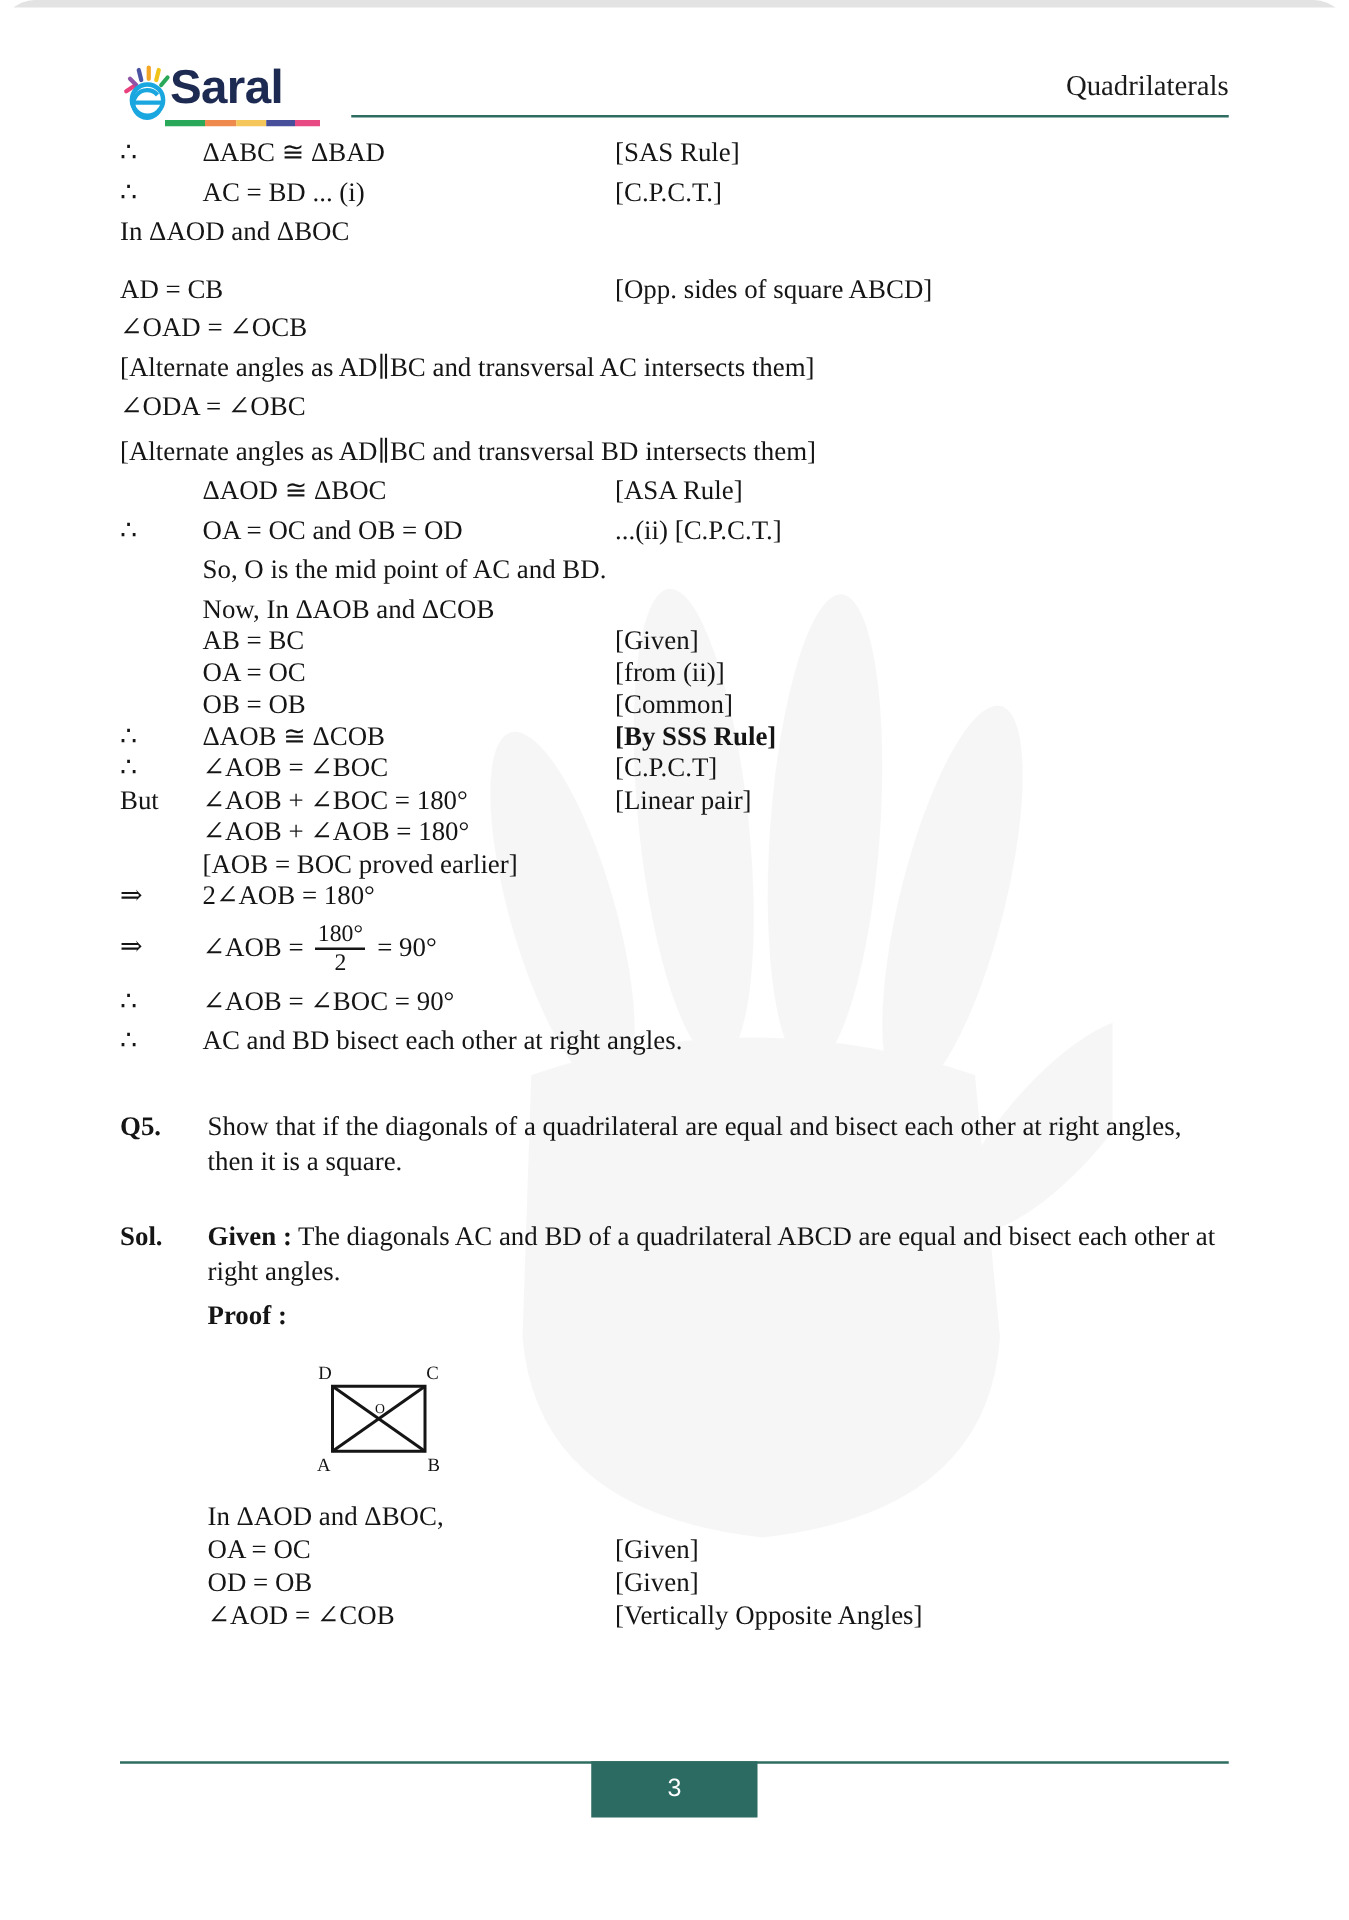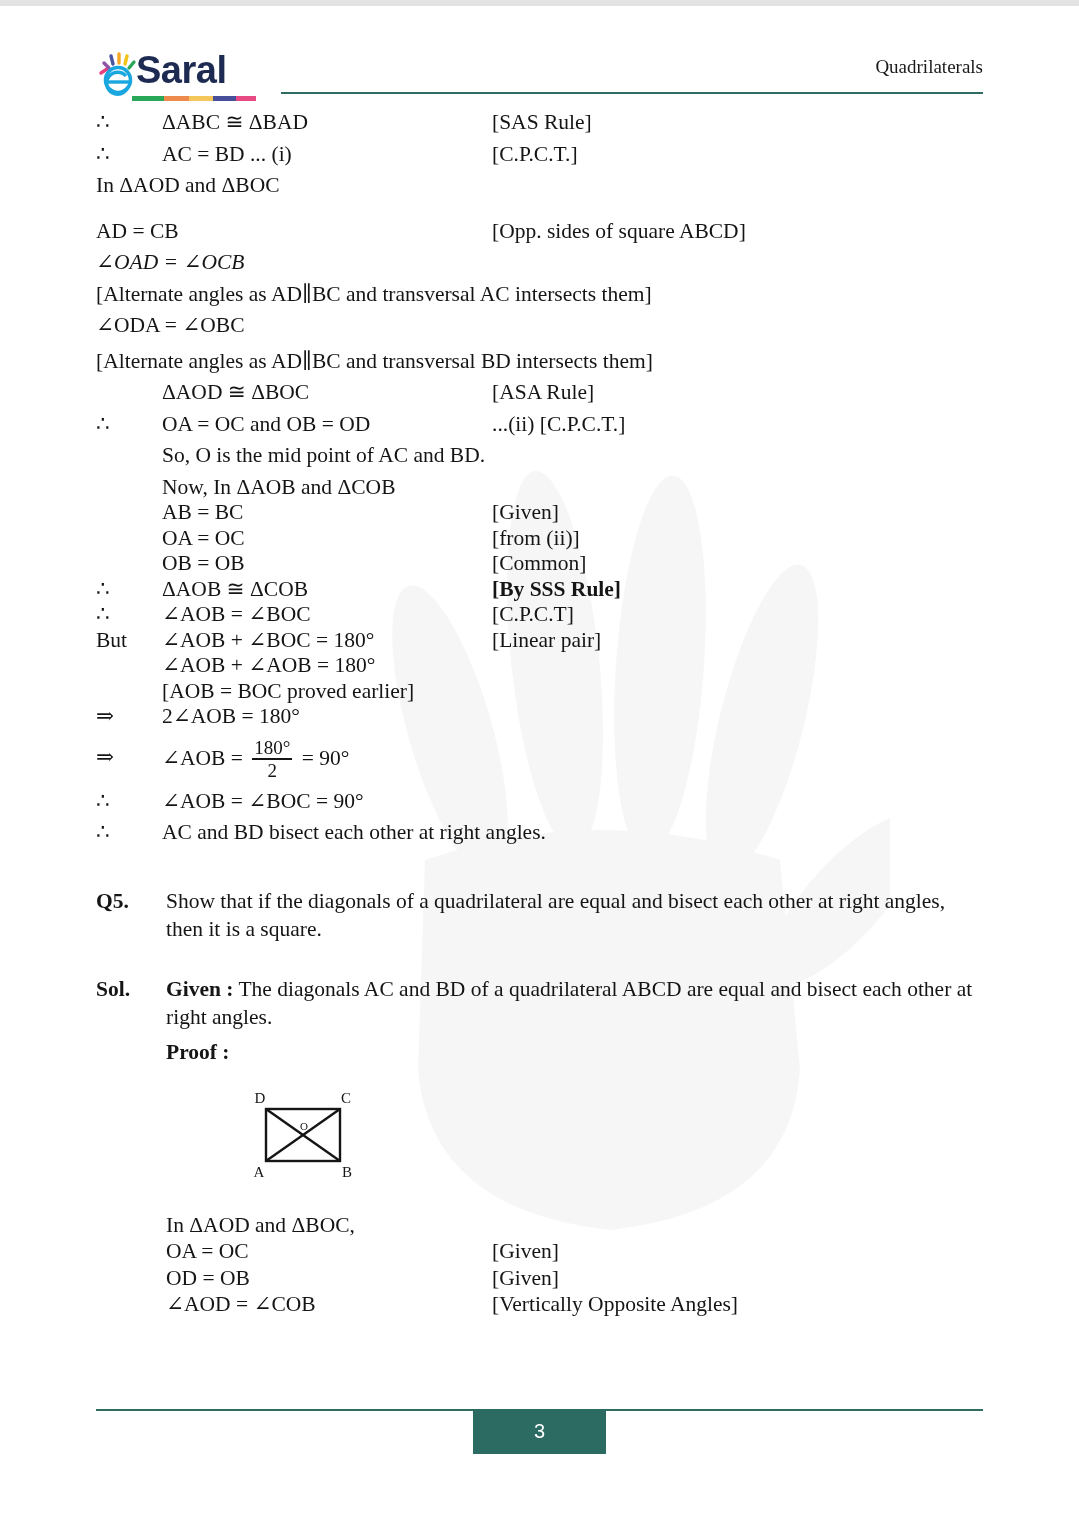--- a/index.html
+++ b/index.html
@@ -11,20 +11,21 @@
     font-family: "Liberation Serif", "DejaVu Serif", serif;
     color: #151515;
   }
   .page {
     position: relative;
     width: 1079px;
     height: 1536px;
     background: #ffffff;
     overflow: hidden;
     box-sizing: border-box;
+    border-radius: 28px;
   }
   .top-strip {
     position: absolute;
     top: 0; left: 0;
     width: 1079px;
     height: 6px;
     background: #e3e3e3;
   }
 
   
@@ -75,21 +76,21 @@
     width: 124px;
     height: 5px;
     display: flex;
   }
   .logo-bar span { display:block; height: 100%; }
 
   .hdr-title {
     position: absolute;
     right: 0;
     top: 16px;
-    font-size: 19px;
+    font-size: 23px;
     color: #1a1a1a;
     white-space: nowrap;
   }
   .hdr-rule {
     position: absolute;
     left: 185px;
     top: 52px;
     width: 702px;
     height: 2px;
     background: #2f6d62;
@@ -261,21 +262,21 @@
         </div>
         <div class="line" style="margin-top: 10px;">
           <span class="col-mark"></span>
           <span class="col-stmt" style="margin-left: -66px;">In ΔAOD and ΔBOC</span>
         </div>
         <div class="line" style="margin-top: 24px;">
           <span class="col-mark"></span>
           <span class="col-stmt" style="margin-left: -66px;">AD = CB</span>
           <span class="col-reason" style="left: 396px;">[Opp. sides of square ABCD]</span>
         </div>
-        <div class="line" style="margin-top: 10px; font-style: italic;">
+        <div class="line" style="margin-top: 10px;">
           <span class="col-mark"></span>
           <span class="col-stmt" style="margin-left: -66px;">∠OAD = ∠OCB</span>
         </div>
         <div class="line" style="margin-top: 10px;">
           <span class="col-mark"></span>
           <span class="col-stmt" style="margin-left: -66px;">[Alternate angles as AD∥BC and transversal AC intersects them]</span>
         </div>
         <div class="line" style="margin-top: 10px;">
           <span class="col-mark"></span>
           <span class="col-stmt" style="margin-left: -66px;">∠ODA = ∠OBC</span>
@@ -391,21 +392,21 @@
               <line x1="102" y1="24" x2="28" y2="76"></line>
             </g>
             <text id="fig-D" x="22" y="18" font-family="Liberation Serif, serif" font-size="15" fill="#151515" text-anchor="middle">D</text>
             <text id="fig-C" x="108" y="18" font-family="Liberation Serif, serif" font-size="15" fill="#151515" text-anchor="middle">C</text>
             <text id="fig-A" x="21" y="92" font-family="Liberation Serif, serif" font-size="15" fill="#151515" text-anchor="middle">A</text>
             <text id="fig-B" x="109" y="92" font-family="Liberation Serif, serif" font-size="15" fill="#151515" text-anchor="middle">B</text>
             <text id="fig-O" x="66" y="45" font-family="Liberation Serif, serif" font-size="11" fill="#151515" text-anchor="middle">O</text>
           </svg>
         </div>
 
-        <div id="solution-lines" style="margin-top:30px; margin-left:-0px;">
+        <div id="solution-lines" style="margin-top:18px; margin-left:-0px;">
             <div class="line" style="margin-top: 0px;">
               <span>In ΔAOD and ΔBOC,</span>
             </div>
             <div class="line" style="margin-top: 5px;">
               <span>OA = OC</span>
               <span class="col-reason" style="left: 326px;">[Given]</span>
             </div>
             <div class="line" style="margin-top: 5px;">
               <span>OD = OB</span>
               <span class="col-reason" style="left: 326px;">[Given]</span>

